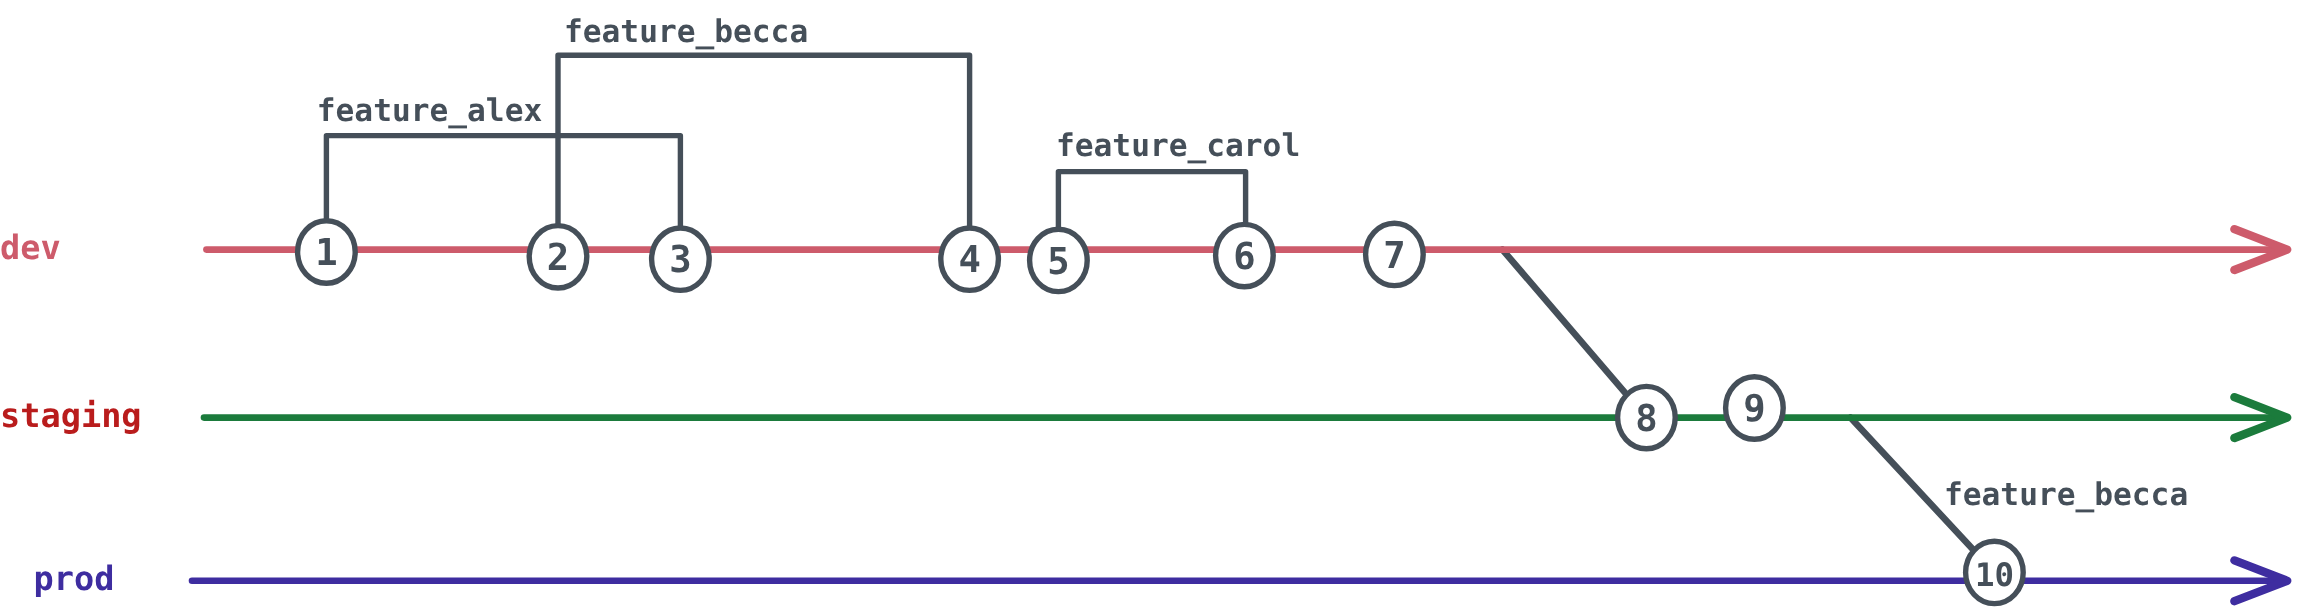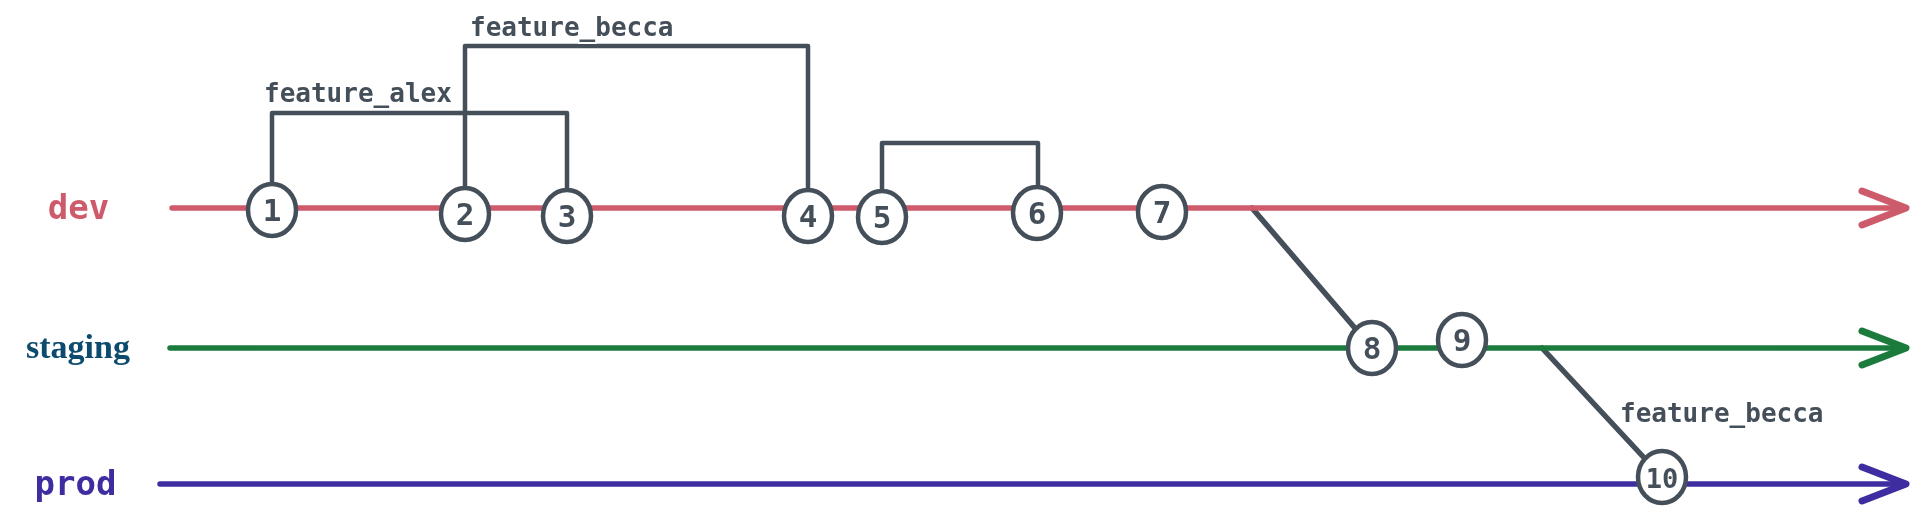--- a/index.html
+++ b/index.html
@@ -6,22 +6,22 @@
   #canvas{
     position:relative;
     width:1916px;height:511px;
     background:#ffffff;
     overflow:hidden;
     font-family:"DejaVu Sans Mono", monospace;
   }
   #diagram-svg{position:absolute;left:0;top:0;}
   .branch-label{
     position:absolute;
-    font-size:34px;font-weight:bold;line-height:34px;
-    text-align:center;white-space:pre;
+    font-size:28px;font-weight:bold;line-height:34px;
+    text-align:left;white-space:pre;
   }
   .feature-label{
     position:absolute;
     font-size:26px;font-weight:bold;line-height:30px;
     color:#454f59;white-space:pre;
     text-shadow:1.5px 1.5px 0 #ffffff,-1.5px -1.5px 0 #ffffff,1.5px -1.5px 0 #ffffff,-1.5px 1.5px 0 #ffffff;
   }
 </style>
 </head>
 <body>
@@ -56,20 +56,21 @@
       <text x="1162" y="223" text-anchor="middle" font-family="&quot;DejaVu Sans Mono&quot;, monospace" font-size="31" font-weight="bold" fill="#454f59">7</text>
       <ellipse cx="1372" cy="348" rx="24" ry="26" fill="#ffffff" stroke="#454f59" stroke-width="4.5"></ellipse>
       <text x="1372" y="359" text-anchor="middle" font-family="&quot;DejaVu Sans Mono&quot;, monospace" font-size="31" font-weight="bold" fill="#454f59">8</text>
       <ellipse cx="1462" cy="340" rx="24" ry="26" fill="#ffffff" stroke="#454f59" stroke-width="4.5"></ellipse>
       <text x="1462" y="351" text-anchor="middle" font-family="&quot;DejaVu Sans Mono&quot;, monospace" font-size="31" font-weight="bold" fill="#454f59">9</text>
       <ellipse cx="1662" cy="477" rx="24" ry="26" fill="#ffffff" stroke="#454f59" stroke-width="4.5"></ellipse>
       <text x="1662" y="488" text-anchor="middle" font-family="&quot;DejaVu Sans Mono&quot;, monospace" font-size="27" font-weight="bold" fill="#454f59">10</text>
     </svg>
 
   <div class="branch-label" style="left:0;width:157px;top:190px;color:#cd5b6b;">dev</div>
-  <div class="branch-label" style="left:0;width:156px;top:330px;color:#0c4a6e;font-family:Liberation Serif, serif;">staging</div>
-  <div class="branch-label" style="left:0;width:151px;top:466px;color:#3e2da0;">prod</div>
+  <div class="branch-label" style="left:0;width:156px;top:330px;color:#b91c1c;">staging</div>
+  <div class="branch-label" style="left:0;width:151px;top:466px;color:#3e2da0;padding-left:28px;">prod</div>
 
   <div class="feature-label" style="left:264px;top:78px;text-align:center;">feature_alex</div>
   <div class="feature-label" style="left:470px;top:12px;">feature_becca</div>
+  <div class="feature-label" style="left:880px;top:107px;">feature_carol</div>
 
   <div class="feature-label" style="left:1620px;top:398px;">feature_becca</div>
 </div>
 
 </body></html>

